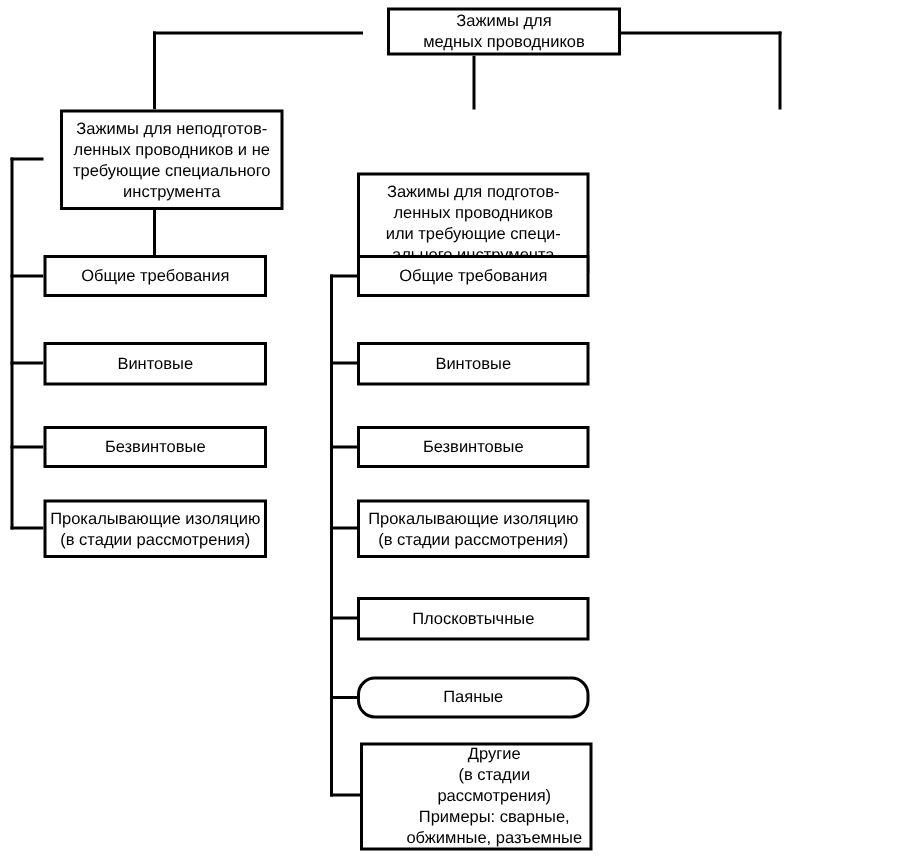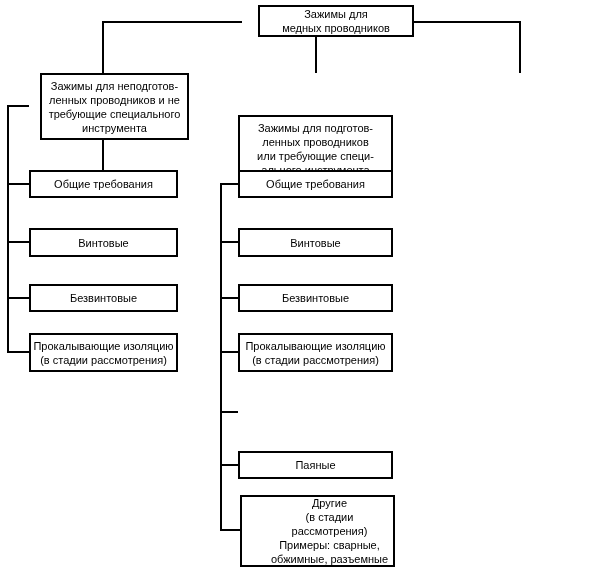--- a/index.html
+++ b/index.html
@@ -68,22 +68,23 @@
 
   <div class="box" style="left:238px; top:170px; width:155px; height:28px;">Общие требования</div>
 
   <div class="box" style="left:238px; top:228px; width:155px; height:29px;">Винтовые</div>
 
   <div class="box" style="left:238px; top:284px; width:155px; height:28px;">Безвинтовые</div>
 
   <div class="box" style="left:238px; top:333px; width:155px; height:39px;">Прокалывающие изоляцию
 (в стадии рассмотрения)</div>
 
+  <div class="box" style="left:238px; top:398px; width:155px; height:29px;">Плосковтычные</div>
 
-  <div class="box" style="left:238px; top:451px; width:155px; height:28px;">Паяные</div>
+  <div class="box" style="left:238px; top:451px; width:155px; height:28px;border-radius:12px;">Паяные</div>
 
   <div class="box" style="left:240px; top:495px; width:155px; height:72px;padding-left:26px;">Другие
 (в стадии рассмотрения)
 Примеры: сварные,
 обжимные, разъемные</div>
 
   <div class="line v" style="left:315px; top:37px; height:36px;"></div>
 
   <div class="line h" style="left:102px; top:21px; width:140px;"></div>
   <div class="line v" style="left:102px; top:21px; height:52px;"></div>

